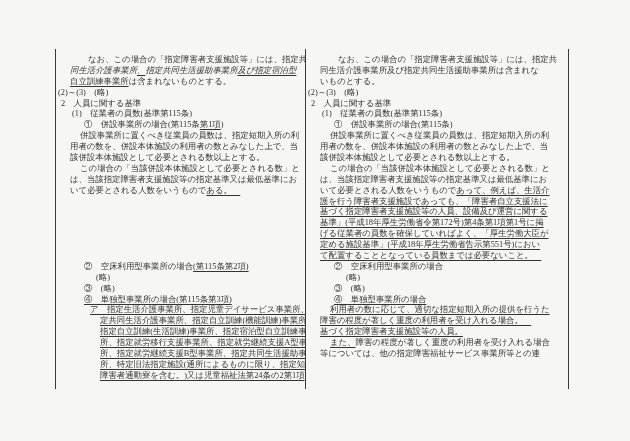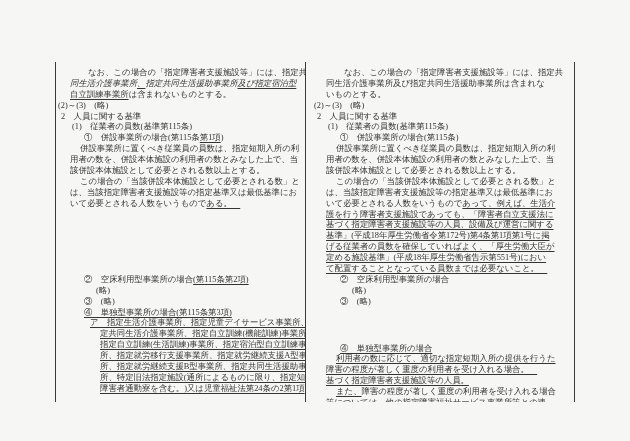--- a/index.html
+++ b/index.html
@@ -7,22 +7,22 @@
     width:630px;height:441px;
     background:#f5f5f3;
     font-family:"Liberation Serif","DejaVu Serif",serif;
     overflow:hidden;
   }
   .page{
     position:relative;width:630px;height:441px;
     background:#f6f6f4;
   }
   .cols{
-    position:absolute;left:55px;top:62px;
-    display:flex;align-items:center;gap:6px;
+    position:absolute;left:55px;top:49px;
+    display:flex;align-items:center;
   }
   .col{
     box-sizing:border-box;
     height:340px;
     padding-top:6px;
     overflow:hidden;
   }
   .col-left{
     width:251px;
     border-left:1px solid #3a3a3a;
@@ -99,21 +99,21 @@
         <div class="line" style="padding-left: 14px;"><span>いて必要とされる人数をいうもので</span><span class="u">あって、例えば、生活介</span></div>
         <div class="line" style="padding-left: 14px;"><span class="u">護を行う障害者支援施設であっても、「障害者自立支援法に</span></div>
         <div class="line" style="padding-left: 14px;"><span class="u">基づく指定障害者支援施設等の人員、設備及び運営に関する</span></div>
         <div class="line" style="padding-left: 14px;"><span class="u">基準」(平成18年厚生労働省令第172号)第4条第1項第1号に掲</span></div>
         <div class="line" style="padding-left: 14px;"><span class="u">げる従業者の員数を確保していればよく、「厚生労働大臣が</span></div>
         <div class="line" style="padding-left: 14px;"><span class="u">定める施設基準」(平成18年厚生労働省告示第551号)におい</span></div>
         <div class="line" style="padding-left: 14px;"><span class="u">て配置することとなっている員数までは必要ないこと。　</span></div>
         <div class="line" style="padding-left: 28px;"><span>②　空床利用型事業所の場合</span></div>
         <div class="line" style="padding-left: 40px;"><span>(略)</span></div>
         <div class="line" style="padding-left: 28px;"><span>③　(略)</span></div>
-        <div class="line" style="padding-left: 28px; margin-top: 36px;"><span class="u">④　単独型事業所の場合</span></div>
+        <div class="line" style="padding-left: 28px;"><span class="u">④　単独型事業所の場合</span></div>
         <div class="line" style="padding-left: 24px;"><span class="u">利用者の数に応じて、適切な指定短期入所の提供を行うた</span></div>
         <div class="line" style="padding-left: 14px;"><span class="u">障害の程度が著しく重度の利用者を受け入れる場合。　</span></div>
         <div class="line" style="padding-left: 14px;"><span class="u">基づく指定障害者支援施設等の人員。</span></div>
         <div class="line" style="padding-left: 24px;"><span class="u">また、</span><span>障害の程度が著しく重度の利用者を受け入れる場合</span></div>
         <div class="line" style="padding-left: 14px;"><span>等については、他の指定障害福祉サービス事業所等との連</span></div>
       </div>
   </div>
 </div>
 
 </body></html>

